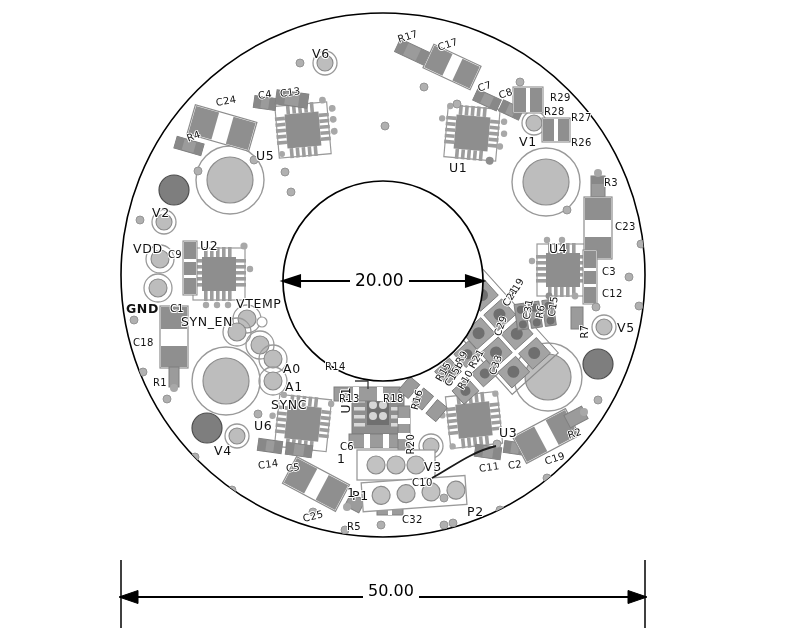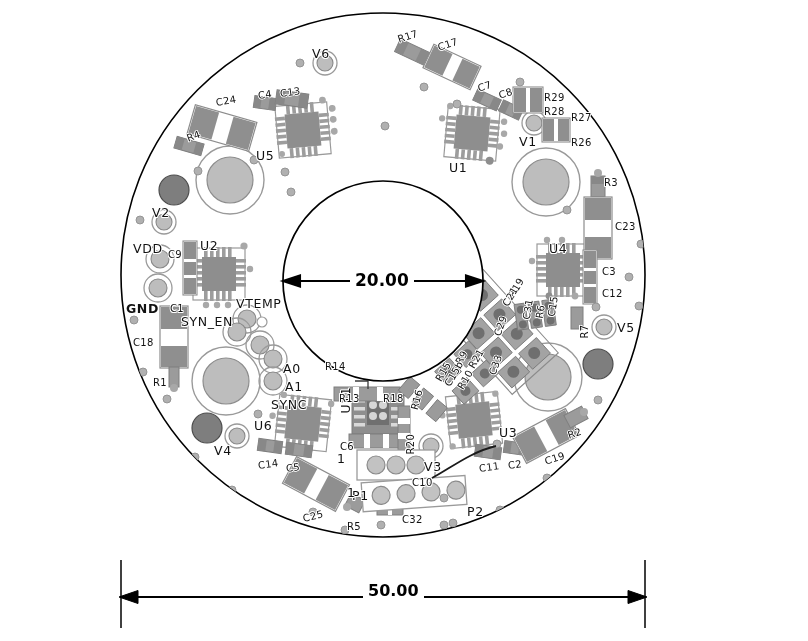--- a/index.html
+++ b/index.html
@@ -37,21 +37,21 @@
     text-shadow:
       0.7px 0 0 #ffffff, -0.7px 0 0 #ffffff,
       0 0.7px 0 #ffffff, 0 -0.7px 0 #ffffff,
       0.7px 0.7px 0 #ffffff, -0.7px -0.7px 0 #ffffff,
       0.7px -0.7px 0 #ffffff, -0.7px 0.7px 0 #ffffff;
   }
   .lbl.small { font-size: 10px; letter-spacing: 0.3px; }
   .dimtext {
     position: absolute;
     font-family: "DejaVu Sans", sans-serif;
-    font-weight: bold;
+    font-weight: normal;
     color: #000000;
     background: #ffffff;
     padding: 0 5px;
     white-space: nowrap;
   }
   #dim-inner-text { font-size: 17px; left: 350px; top: 270px; }
   #dim-outer-text { font-size: 16px; left: 363px; top: 581px; }
 </style>
 </head>
 <body>
@@ -673,21 +673,21 @@
       <div class="lbl" style="left: 337px; top: 488px; margin-left: 15px;">P1</div>
       <div class="lbl" style="left: 467px; top: 492px; margin-top: 12px;">P2</div>
       <div class="lbl" style="left: 337px; top: 451px;">1</div>
       <div class="lbl" style="left: 347px; top: 485px;">1</div>
     </div>
   <div id="labels-passive">
       <div class="lbl small" style="left: 398px; top: 34px; transform: rotate(-18deg);">R17</div>
       <div class="lbl small" style="left: 438px; top: 42px; transform: rotate(-18deg);">C17</div>
       <div class="lbl small" style="left: 478px; top: 83px; transform: rotate(-18deg);">C7</div>
       <div class="lbl small" style="left: 499px; top: 90px; transform: rotate(-18deg);">C8</div>
-      <div class="lbl small" style="left: 544px; top: 92px;">R29</div>
+      <div class="lbl small" style="left: 544px; top: 92px; padding-left: 6px;">R29</div>
       <div class="lbl small" style="left: 544px; top: 106px;">R28</div>
       <div class="lbl small" style="left: 571px; top: 112px;">R27</div>
       <div class="lbl small" style="left: 571px; top: 137px;">R26</div>
       <div class="lbl small" style="left: 216px; top: 97px; transform: rotate(-10deg);">C24</div>
       <div class="lbl small" style="left: 258px; top: 90px; transform: rotate(-8deg);">C4</div>
       <div class="lbl small" style="left: 280px; top: 88px; transform: rotate(-8deg);">C13</div>
       <div class="lbl small" style="left: 187px; top: 133px; transform: rotate(-20deg);">R4</div>
       <div class="lbl small" style="left: 604px; top: 177px;">R3</div>
       <div class="lbl small" style="left: 615px; top: 221px;">C23</div>
       <div class="lbl small" style="left: 168px; top: 249px;">C9</div>

